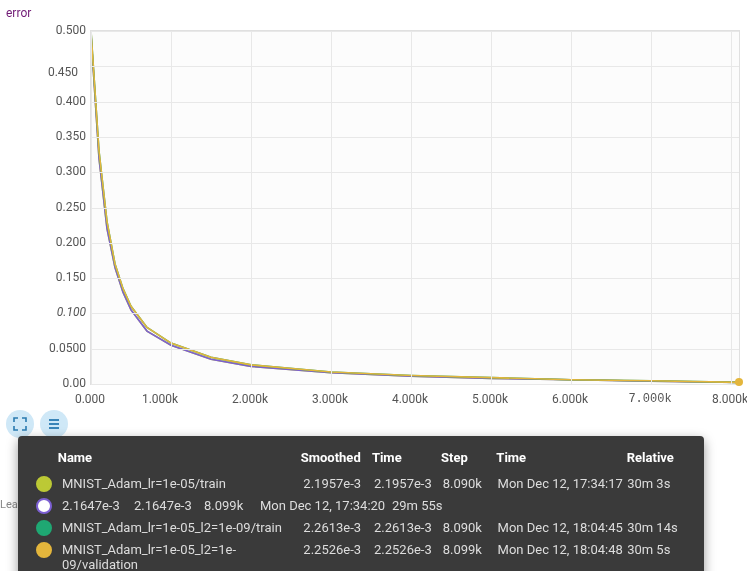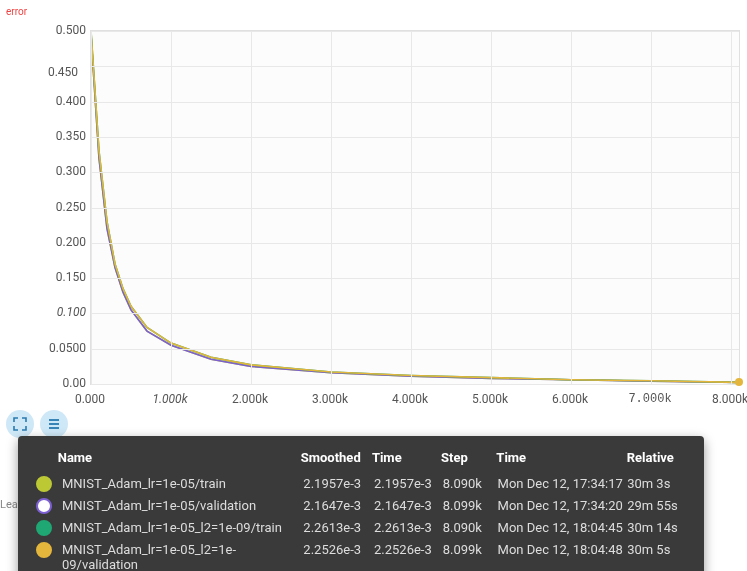--- a/index.html
+++ b/index.html
@@ -1,17 +1,17 @@
 <!DOCTYPE html>
 <html><head>
 <meta charset="utf-8">
 <style>
   html,body{margin:0;padding:0;background:#fff;font-family:Roboto,Arial,sans-serif;color:#333;font-size:13px}
   .wrap{position:relative;width:747px;height:571px;overflow:hidden}
-  .title{position:absolute;left:6px;top:6px;font-size:10px;color:#ef4444}
+  .title{position:absolute;left:6px;top:6px;font-size:12px;color:#701a75}
   .plot{position:absolute;left:90px;top:30px;width:650px;height:355px;
         background:#fcfcfc;border:1px solid #e0e0e0;box-sizing:border-box}
   .hgrid,.vgrid{position:absolute;background:#e8e8e8}
   .hgrid{left:0;width:100%;height:1px}
   .vgrid{top:0;height:100%;width:1px}
   .ylab{position:absolute;left:40px;width:46px;text-align:right;font-size:12px;color:#555}
   .xlab{position:absolute;top:392px;font-size:12px;color:#555;text-align:center;transform:translateX(-50%)}
   .curve{position:absolute;left:0;top:0;width:100%;height:100%;pointer-events:none}
   .endpt{position:absolute;width:8px;height:8px;border-radius:50%;transform:translate(-50%,-50%)}
   .ctrlbar{position:absolute;left:6px;top:410px;display:flex;gap:6px}
@@ -76,21 +76,21 @@
       <div class="ylab" style="top: 234.8px;">0.200</div>
       <div class="ylab" style="top: 199.5px;">0.250</div>
       <div class="ylab" style="top: 164.2px;">0.300</div>
       <div class="ylab" style="top: 128.9px;">0.350</div>
       <div class="ylab" style="top: 93.6px;">0.400</div>
       <div class="ylab" style="top: 65px; text-align: center;">0.450</div>
       <div class="ylab" style="top: 23px;">0.500</div>
     </div>
   <div id="xlabels">
       <div class="xlab" style="left: 90px;">0.000</div>
-      <div class="xlab" style="left: 170px; font-style: italic;">1.000k</div>
+      <div class="xlab" style="left: 160px;">1.000k</div>
       <div class="xlab" style="left: 250px;">2.000k</div>
       <div class="xlab" style="left: 330px;">3.000k</div>
       <div class="xlab" style="left: 410px;">4.000k</div>
       <div class="xlab" style="left: 490px;">5.000k</div>
       <div class="xlab" style="left: 570px;">6.000k</div>
       <div class="xlab" style="left: 650px; font-family: Liberation Mono, monospace;">7.000k</div>
       <div class="xlab" style="left: 730px;">8.000k</div>
     </div>
 
   <div class="ctrlbar">
@@ -129,21 +129,20 @@
           <div class="swatch" style="background:#bcc935;border-color:#bcc935"></div>
           <div class="c-name">MNIST_Adam_lr=1e-05/train</div>
           <div class="c-sm">2.1957e-3</div>
           <div class="c-val">2.1957e-3</div>
           <div class="c-step">8.090k</div>
           <div class="c-time">Mon Dec 12, 17:34:17</div>
           <div class="c-rel">30m 3s</div>
         </div>
         <div class="tt-row">
           <div class="swatch" style="background:#ffffff;border-color:#7c5fd3"></div>
-          <div class="c-name">MNIST_Adam_lr=1e-05/validation</div>
           <div class="c-sm">2.1647e-3</div>
           <div class="c-val">2.1647e-3</div>
           <div class="c-step">8.099k</div>
           <div class="c-time">Mon Dec 12, 17:34:20</div>
           <div class="c-rel">29m 55s</div>
         </div>
         <div class="tt-row">
           <div class="swatch" style="background:#1fa873;border-color:#1fa873"></div>
           <div class="c-name">MNIST_Adam_lr=1e-05_l2=1e-09/train</div>
           <div class="c-sm">2.2613e-3</div>

